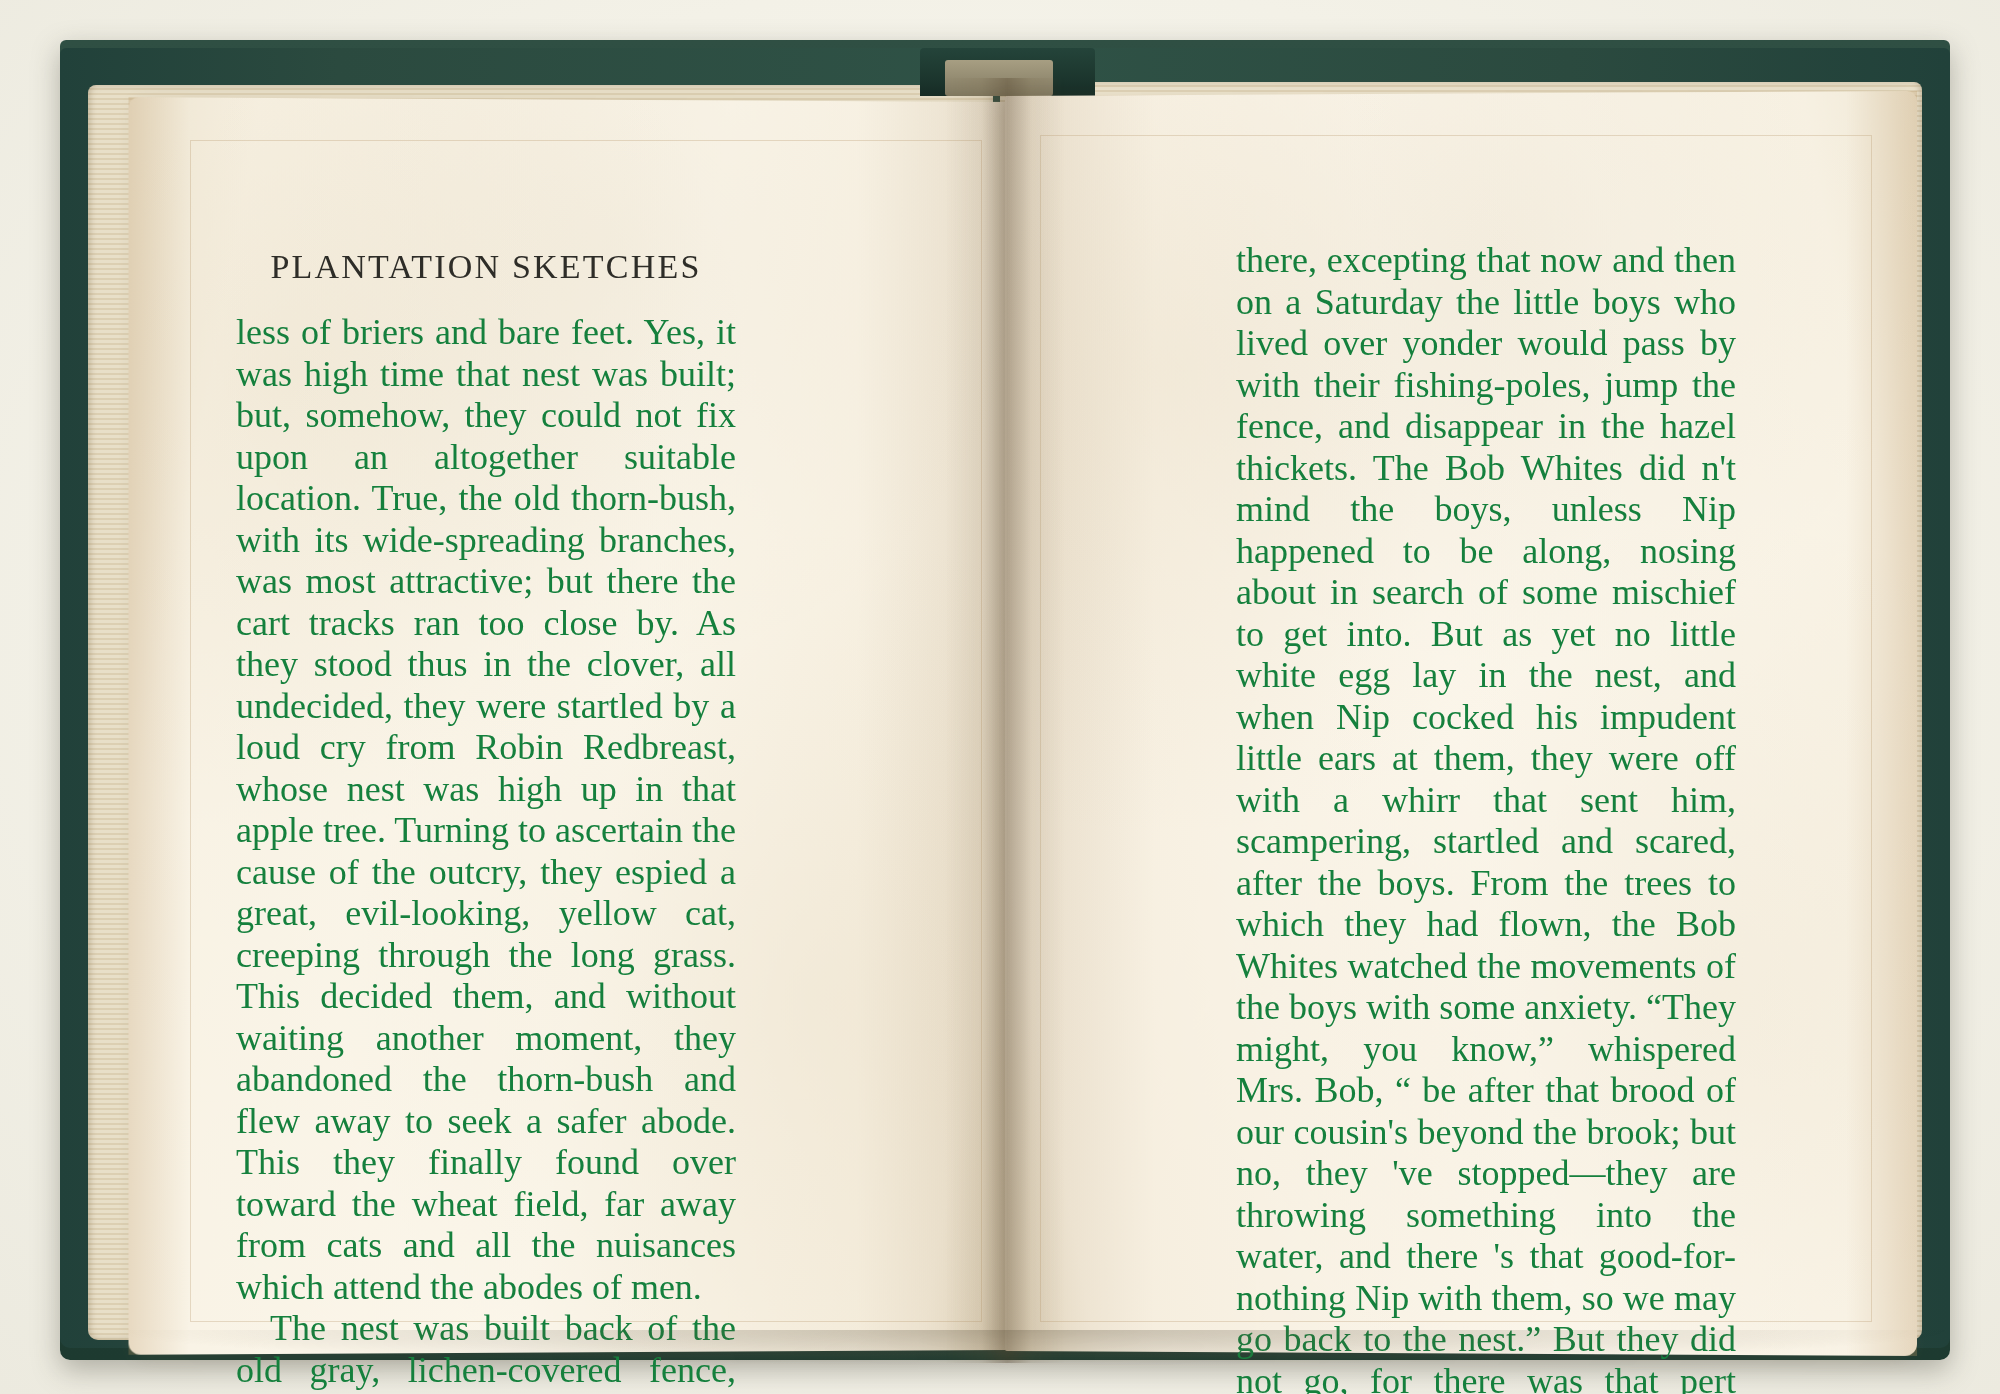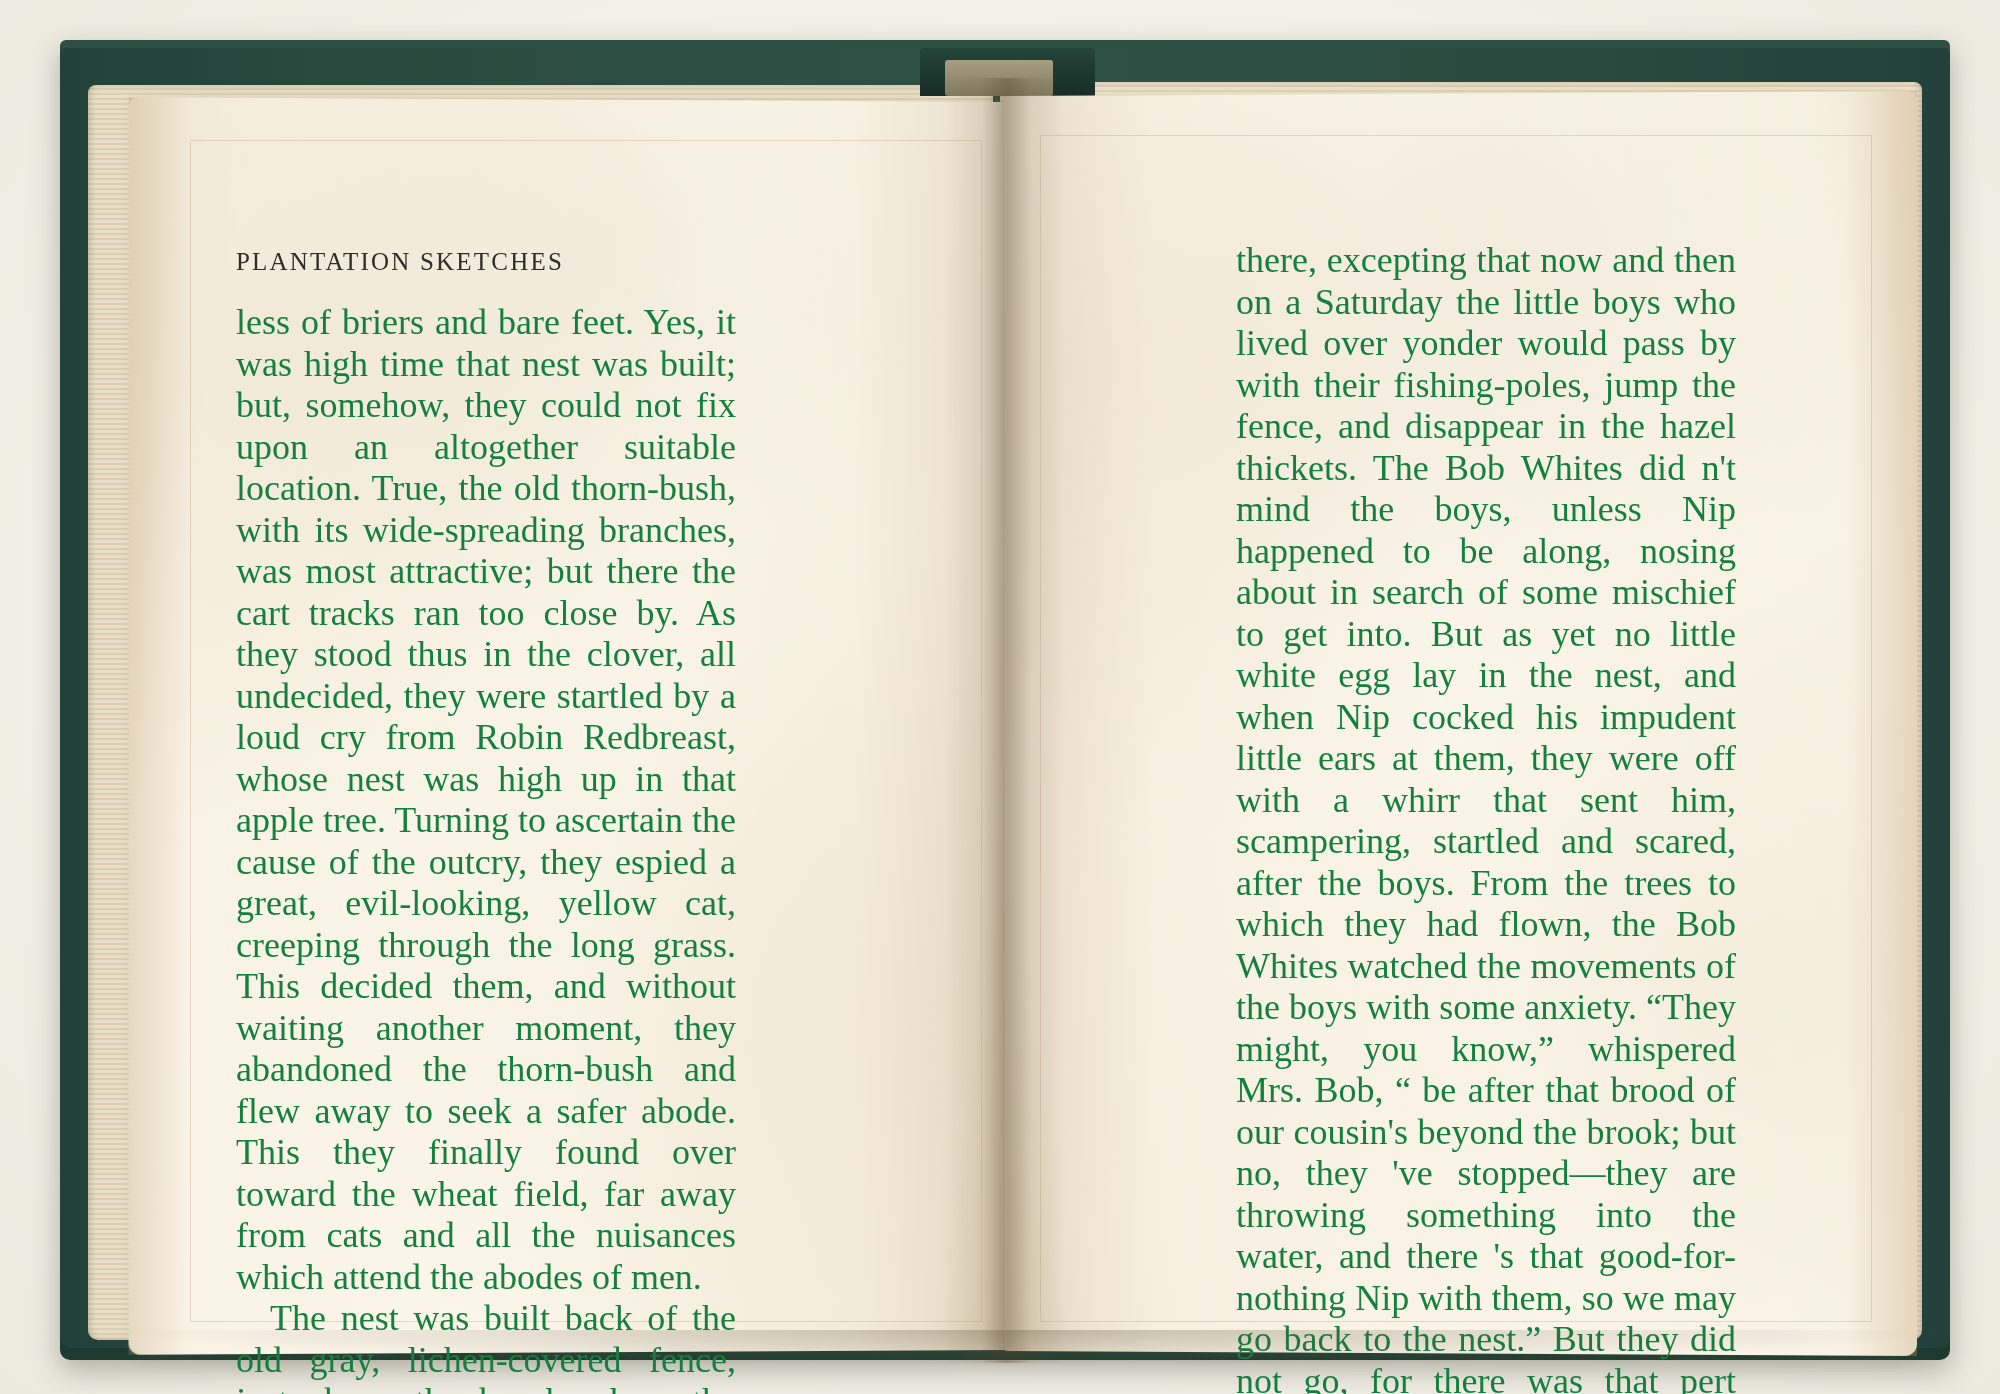--- a/index.html
+++ b/index.html
@@ -164,22 +164,23 @@
   .frame-left { left: 150px; top: 110px; width: 790px; height: 1180px; }
   .frame-right { left: 1000px; top: 105px; width: 830px; height: 1185px; }
 
   
   .page-text {
     position: absolute;
     color: #2b2a26;
   }
   .running-head {
     font-family: "Liberation Serif", serif;
-    font-size: 25px;
+    font-size: 34px;
     letter-spacing: 2.2px;
+    text-align: center;
     color: #2e2d28;
     margin-bottom: 26px;
   }
   .body-col {
     font-size: 36px;
     line-height: 41.5px;
     color: #15803d;
     text-align: justify;
     text-justify: inter-word;
   }

